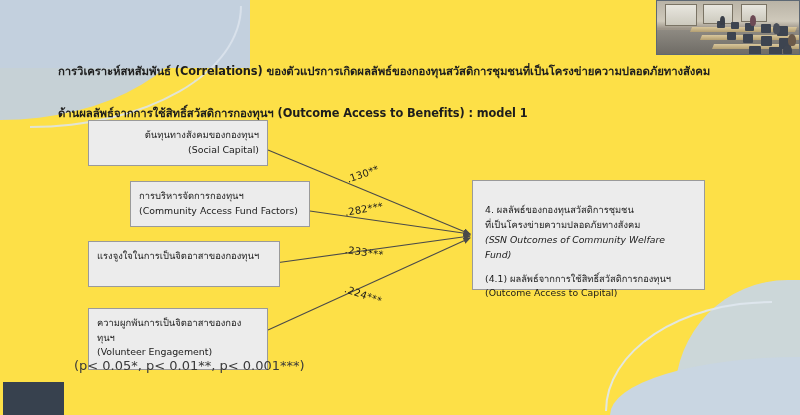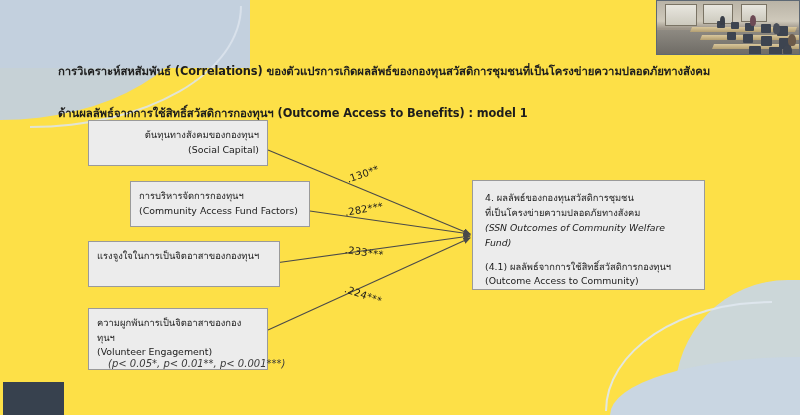--- a/index.html
+++ b/index.html
@@ -112,21 +112,21 @@
   #node-social     { left: 88px; top: 120px;  width: 180px; height: 46px; text-align: right; }
   #node-mgmt       { left: 88px; top: 181px;  width: 180px; height: 46px; margin-left: 42px; }
   #node-motivation { left: 88px; top: 241px;  width: 192px; height: 46px; }
   #node-engagement { left: 88px; top: 308px;  width: 180px; height: 62px; }
 
   #node-outcome {
     left: 472px;
     top: 180px;
     width: 233px;
     height: 110px;
-    padding: 10px 10px 8px 12px;
+    padding: 22px 10px 8px 12px;
     font-size: 9.3px;
     line-height: 1.6;
   }
   #node-outcome .ital { font-style: italic; }
   #node-outcome .gap  { display: block; height: 9px; }
 
   
   #arrows {
     position: absolute;
     left: 0; top: 0;
@@ -144,25 +144,24 @@
     letter-spacing: .2px;
   }
   #coef-1 { left: 347px; top: 174px; transform: rotate(-19deg); }
   #coef-2 { left: 345px; top: 207px; transform: rotate(-10deg); }
   #coef-3 { left: 345px; top: 244px; transform: rotate(8deg);  }
   #coef-4 { left: 345px; top: 283px; transform: rotate(19deg); }
 
   
   .footnote {
     position: absolute;
-    left: 108px;
+    left: 74px;
     top: 358px;
-    font-size: 10px;
+    font-size: 13px;
     color: #3a3a3a;
-    font-style: italic;
   }
 
   
   #webcam {
     position: absolute;
     right: 0;
     top: 0;
     width: 144px;
     height: 55px;
     overflow: hidden;
@@ -264,21 +263,21 @@
       <span class="th">ความผูกพันการเป็นจิตอาสาของกองทุนฯ</span>
       <span class="en">(Volunteer Engagement)</span>
     </div>
 
     <div class="node" id="node-outcome">
       <span class="th"> 4. ผลลัพธ์ของกองทุนสวัสดิการชุมชน</span>
       <span class="th">ที่เป็นโครงข่ายความปลอดภัยทางสังคม</span>
       <span class="ital">(SSN Outcomes of Community Welfare Fund)</span>
       <span class="gap"></span>
       <span class="th">(4.1) ผลลัพธ์จากการใช้สิทธิ์สวัสดิการกองทุนฯ</span>
-      <span class="en">(Outcome Access to Community)</span>
+      <span class="en">(Outcome Access to Capital)</span>
     </div>
 
     <div class="coef" id="coef-1">.130**</div>
     <div class="coef" id="coef-2">.282***</div>
     <div class="coef" id="coef-3">.233***</div>
     <div class="coef" id="coef-4">.224***</div>
 
     <div class="footnote">(p&lt; 0.05*, p&lt; 0.01**, p&lt; 0.001***)</div>
   </div>
 

